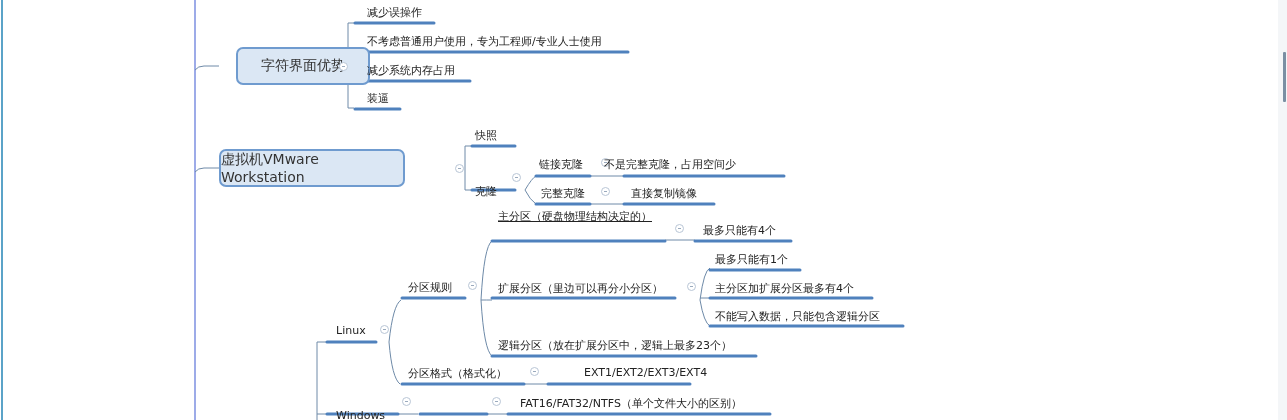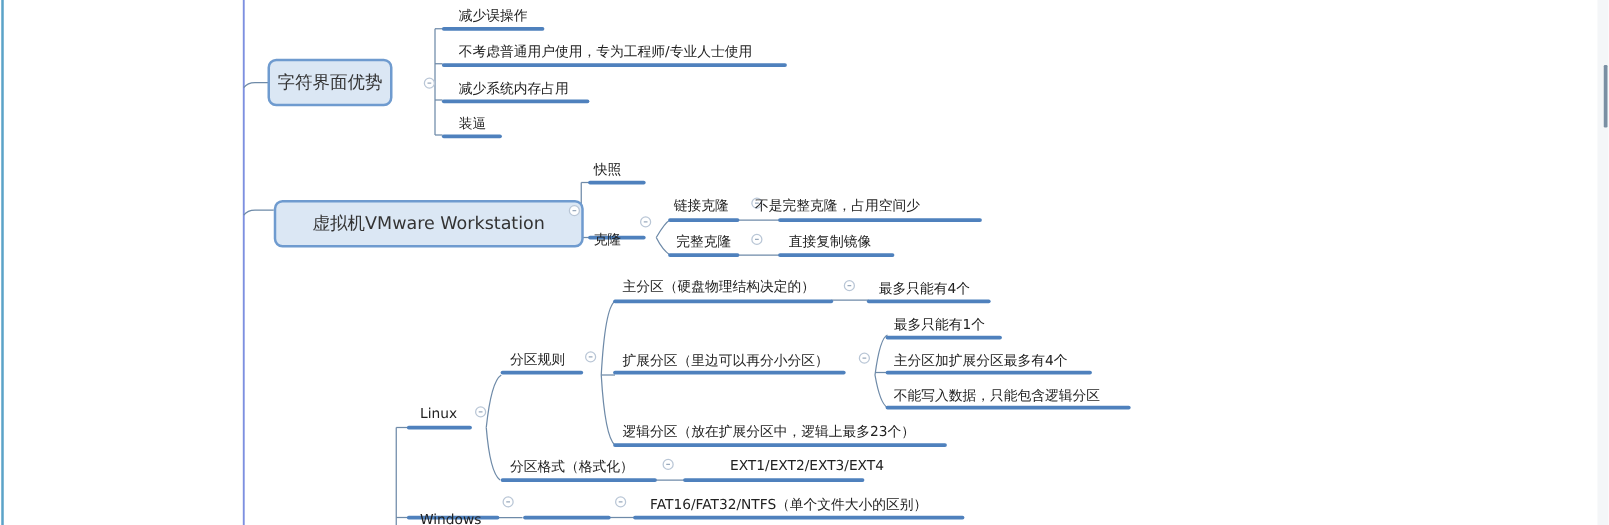--- a/index.html
+++ b/index.html
@@ -82,44 +82,44 @@
     <line x1="327" y1="342" x2="376" y2="342"></line>
     <line x1="492" y1="356" x2="756" y2="356"></line>
     <line x1="402" y1="384" x2="524" y2="384"></line>
     <line x1="548" y1="384" x2="690" y2="384"></line>
     <line x1="327" y1="414" x2="398" y2="414"></line>
     <line x1="420" y1="414" x2="487" y2="414"></line>
     <line x1="508" y1="414" x2="770" y2="414"></line>
   </g>
 </svg>
 
-<div class="topic" style="left:214px;top:47px;width:100px;height:38px;text-align:right;">字符界面优势</div>
+<div class="topic" style="left:236px;top:47px;width:134px;height:38px;text-align:right;">字符界面优势</div>
 <div class="collapse" style="left:339px;top:62px;"></div>
 <div class="node" style="left:367px;top:5px;">减少误操作</div>
 <div class="node" style="left:367px;top:34px;">不考虑普通用户使用，专为工程师/专业人士使用</div>
 <div class="node" style="left:367px;top:63px;">减少系统内存占用</div>
 <div class="node" style="left:367px;top:91px;">装逼</div>
 
-<div class="topic" style="left:219px;top:160px;width:248px;height:38px;">虚拟机VMware Workstation</div>
+<div class="topic" style="left:219px;top:149px;width:186px;height:38px;">虚拟机VMware Workstation</div>
 <div class="collapse" style="left:455px;top:164px;"></div>
 <div class="node" style="left:475px;top:128px;">快照</div>
 <div class="node" style="left:475px;top:172px;margin-top:12px;">克隆</div>
 <div class="collapse" style="left:512px;top:173px;"></div>
 <div class="node" style="left:539px;top:157px;">链接克隆</div>
 <div class="collapse" style="left:601px;top:158px;"></div>
 <div class="node" style="left:604px;top:157px;text-align:right;">不是完整克隆，占用空间少</div>
 <div class="node" style="left:541px;top:186px;">完整克隆</div>
 <div class="collapse" style="left:601px;top:187px;"></div>
 <div class="node" style="left:631px;top:186px;">直接复制镜像</div>
 
 <div class="node" style="left:336px;top:324px;">Linux</div>
 <div class="collapse" style="left:380px;top:325px;"></div>
 <div class="node" style="left:408px;top:280px;">分区规则</div>
 <div class="collapse" style="left:468px;top:281px;"></div>
-<div class="node" style="left:498px;top:222px;">主分区（硬盘物理结构决定的）</div>
+<div class="node" style="left:498px;top:209px;text-decoration:underline;">主分区（硬盘物理结构决定的）</div>
 <div class="collapse" style="left:675px;top:224px;"></div>
 <div class="node" style="left:703px;top:223px;">最多只能有4个</div>
 <div class="node" style="left:498px;top:281px;">扩展分区（里边可以再分小分区）</div>
 <div class="collapse" style="left:687px;top:282px;"></div>
 <div class="node" style="left:715px;top:252px;">最多只能有1个</div>
 <div class="node" style="left:715px;top:281px;">主分区加扩展分区最多有4个</div>
 <div class="node" style="left:715px;top:309px;">不能写入数据，只能包含逻辑分区</div>
 <div class="node" style="left:498px;top:338px;">逻辑分区（放在扩展分区中，逻辑上最多23个）</div>
 <div class="node" style="left:408px;top:366px;">分区格式（格式化）</div>
 <div class="collapse" style="left:530px;top:367px;"></div>

